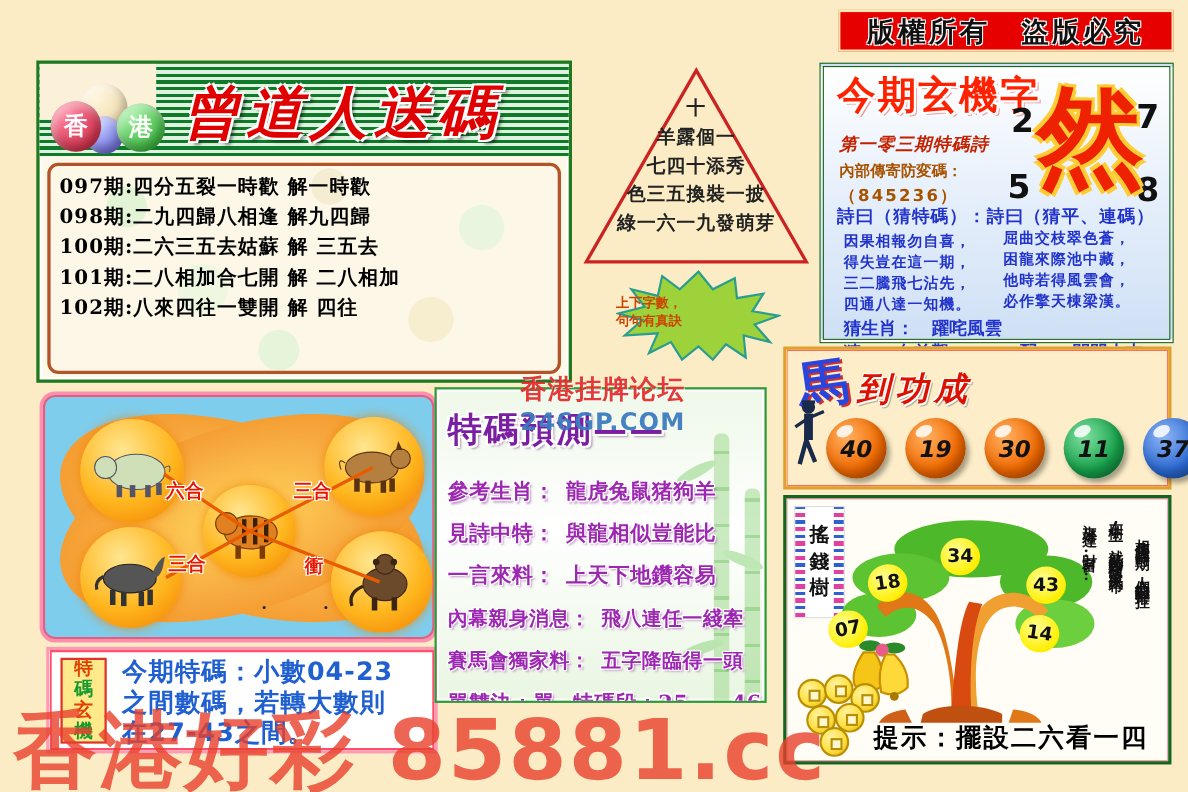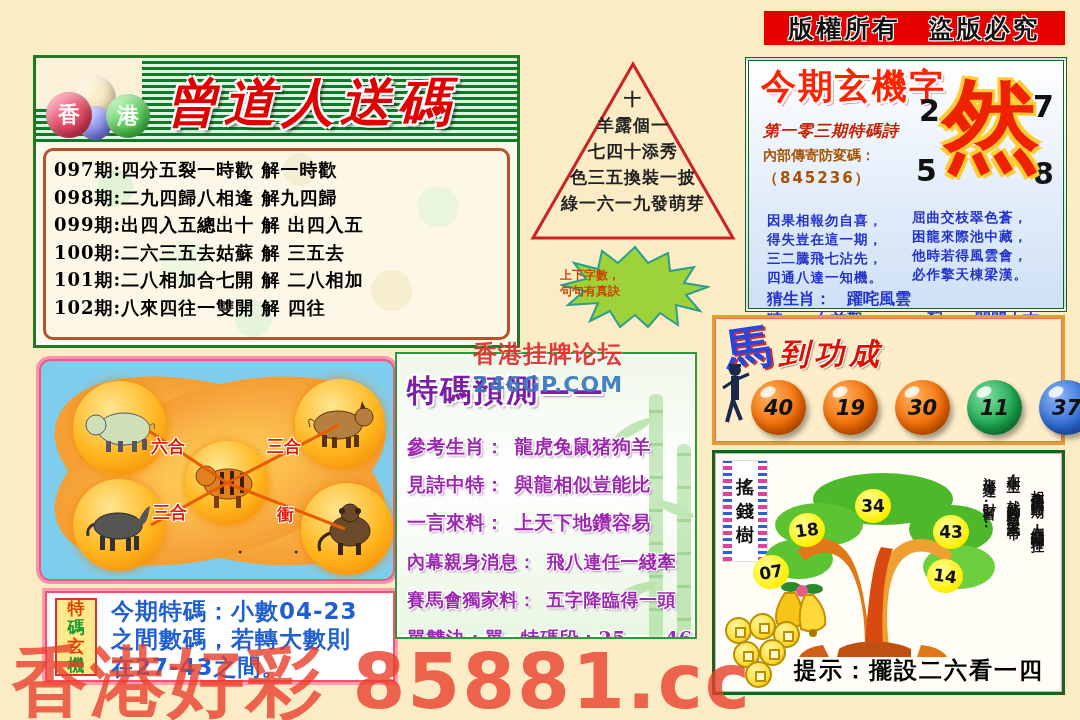--- a/index.html
+++ b/index.html
@@ -202,21 +202,20 @@
         <div class="ball-badge bb-cream"></div>
         <div class="ball-badge bb-blue"></div>
         <div class="ball-badge bb-red">香</div>
         <div class="ball-badge bb-green">港</div>
       </div>
       <div class="main-title">曾道人送碼</div>
     </div>
     <div class="period-list">
       <div class="period-line">097期:四分五裂一時歡 解一時歡</div>
       <div class="period-line">098期:二九四歸八相逢 解九四歸</div>
-      <div class="period-line">099期:出四入五總出十 解 出四入五</div>
       <div class="period-line">100期:二六三五去姑蘇 解 三五去</div>
       <div class="period-line">101期:二八相加合七開 解 二八相加</div>
       <div class="period-line">102期:八來四往一雙開 解 四往</div>
     </div>
   </div>
 
   <div class="triangle-wrap">
     <svg width="212" height="184">
       <polygon points="106,4 206,178 6,178" fill="none" stroke="#cc2222" stroke-width="3"></polygon>
     </svg>
@@ -242,20 +241,21 @@
   <div class="mystery-box">
     <div class="mys-header">今期玄機字</div>
     <div class="mys-poem-title">第一零三期特碼詩</div>
     <div class="mys-anti">內部傳寄防変碼：</div>
     <div class="mys-code">（845236）</div>
     <div class="mys-num n2">2</div>
     <div class="mys-num n7">7</div>
     <div class="mys-num n5">5</div>
     <div class="mys-num n8">8</div>
     <div class="big-char">然</div>
+    <div class="mys-shiyue">詩曰（猜特碼）：詩曰（猜平、連碼）</div>
     <div class="poem-col pc-left">
       <div>因果相報勿自喜，</div>
       <div>得失豈在這一期，</div>
       <div>三二騰飛七沾先，</div>
       <div>四通八達一知機。</div>
     </div>
     <div class="poem-col pc-right">
       <div>屈曲交枝翠色蒼，</div>
       <div>困龍來際池中藏，</div>
       <div>他時若得風雲會，</div>

